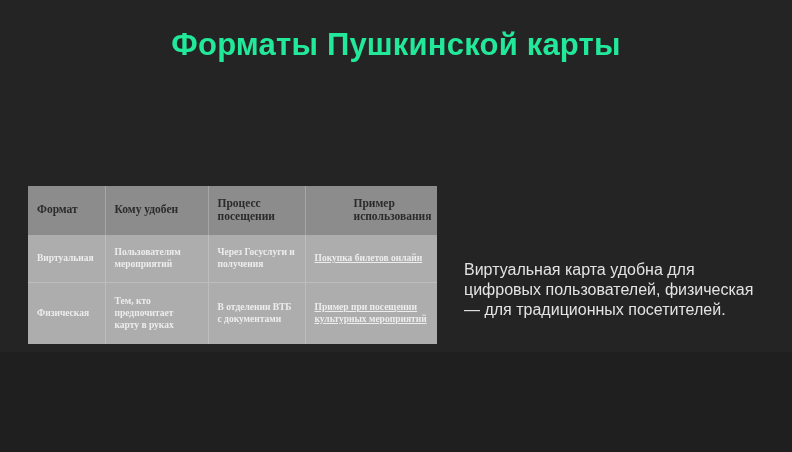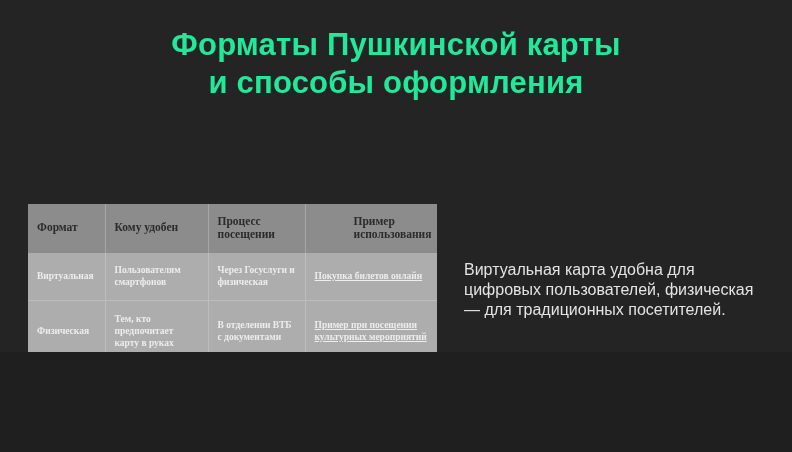--- a/index.html
+++ b/index.html
@@ -32,21 +32,21 @@
     font-size: 31px;
     line-height: 38px;
     letter-spacing: 0.2px;
     white-space: nowrap;
   }
 
   
   #comparison-table {
     position: absolute;
     left: 28px;
-    top: 204px;
+    top: 186px;
     width: 409px;
     border-collapse: collapse;
     table-layout: fixed;
     font-family: "Liberation Serif", serif;
     border-radius: 10px;
   }
   #comparison-table th,
   #comparison-table td {
     vertical-align: middle;
     text-align: left;
@@ -97,43 +97,42 @@
   }
   #side-note .note-line { display: block; white-space: nowrap; }
 </style>
 </head>
 <body>
 
 <div id="slide">
 
   <div id="title-block">
     <span class="title-line">Форматы Пушкинской карты</span>
-    <span class="title-line">и способы оформления</span>
   </div>
 
   <table id="comparison-table">
     <colgroup>
       <col class="col-format">
       <col class="col-who">
       <col class="col-process">
       <col class="col-example">
     </colgroup>
     <thead>
       <tr>
         <th>Формат</th>
         <th>Кому удобен</th>
         <th>Процесс посещении</th>
         <th>Пример использования</th>
       </tr>
     </thead>
     <tbody>
       <tr class="row-virtual">
         <td>Виртуальная</td>
-        <td>Пользователям смартфонов</td>
-        <td>Через Госуслуги и физическая</td>
+        <td>Пользователям мероприятий</td>
+        <td>Через Госуслуги и получения</td>
         <td>Покупка билетов онлайн</td>
       </tr>
       <tr class="row-physical">
         <td>Физическая</td>
         <td>Тем, кто предпочитает карту в руках</td>
         <td>В отделении ВТБ с документами</td>
         <td>Пример при посещении культурных мероприятий</td>
       </tr>
     </tbody>
   </table>

